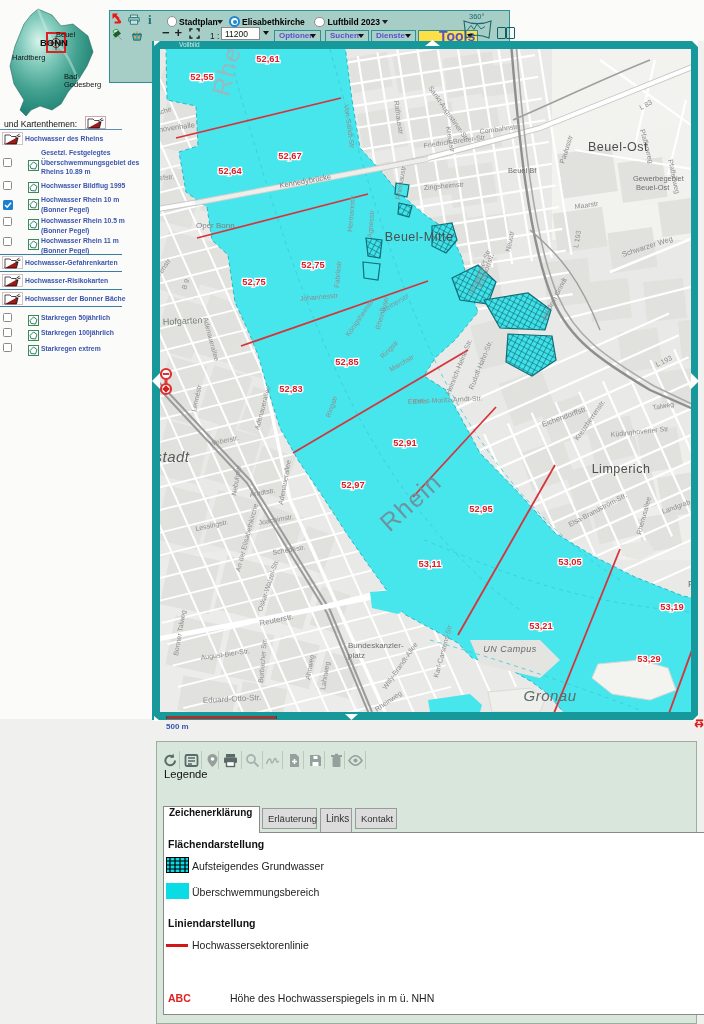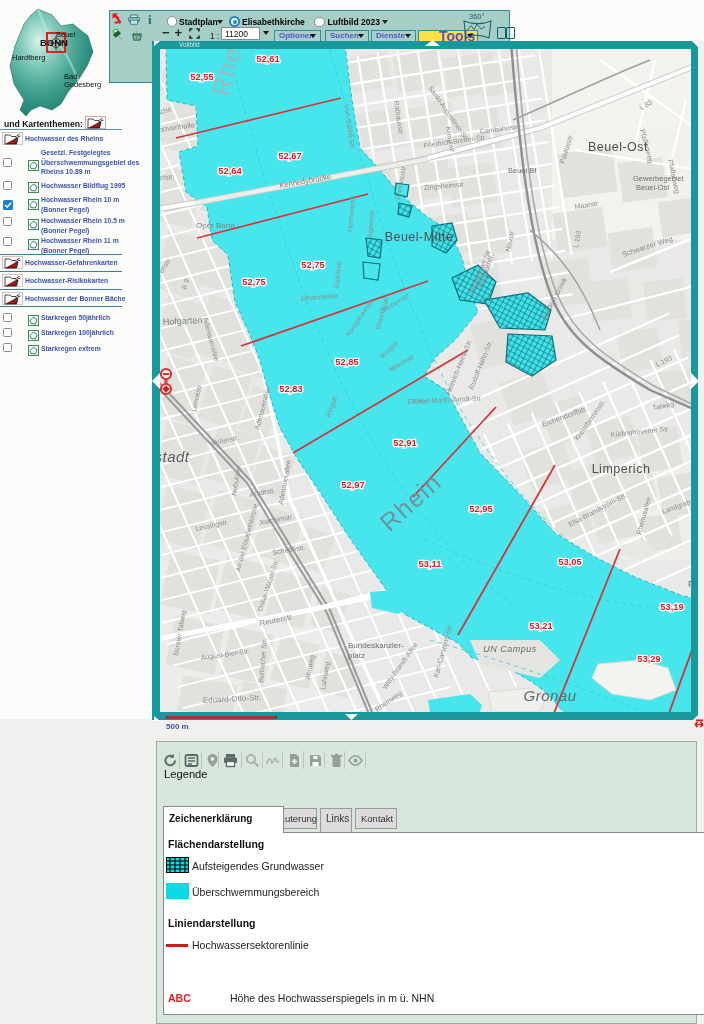--- a/index.html
+++ b/index.html
@@ -86,21 +86,21 @@
 <svg style="position:absolute;left:352px;top:1px" width="33" height="29" viewBox="0 0 33 29">
 <text x="8" y="8" font-size="7.5" fill="#19696e" font-family="Liberation Sans, sans-serif">360°</text>
 <path d="M3 10 C11 13.5 22 13.5 30 10 L28 27 C20 23.5 11 23.5 5 27 Z" fill="none" stroke="#19696e" stroke-width="1.1"></path>
 <path d="M6 19.5 L10 14.5 L13 18.5 L16 13 L20 18 L24 15.5" fill="none" stroke="#19696e" stroke-width="0.9"></path>
     </svg>
 <div style="position:absolute;left:388px;top:17px;width:7px;height:10px;border:1.4px solid #0f5f64;border-radius:1px"></div>
 <div style="position:absolute;left:397px;top:17px;width:7px;height:10px;border:1.4px solid #0f5f64;border-radius:1px"></div>
   </div>
 
 <div class="abs" style="left:0;top:0;width:152px;height:740px">
-    <div style="position:absolute;left:4px;top:119px;font-weight:bold;font-size:8.6px;color:#111">und Kartenthemen:</div>
+    <div style="position:absolute;left:4px;top:119px;font-weight:normal;font-size:8.6px;color:#111">und Kartenthemen:</div>
 <div style="position:absolute;left:85px;top:116px;width:19px;height:11px;background:#fff;border:1px solid #c9a9a9;display:flex;align-items:center;justify-content:center">
       <svg width="17" height="12" viewBox="0 0 17 12">
         <path d="M1 11 L2.5 5 H14 L12.5 11 Z" fill="#9b1b1b" stroke="#000" stroke-width="0.7"></path>
         <path d="M1 11 V2 H6 L7.5 3.5 H12 V5" fill="#fff" stroke="#000" stroke-width="0.7"></path>
         <path d="M12.5 3 L15.5 1.2 M13.5 4 L16.5 3" stroke="#000" stroke-width="0.8"></path>
       </svg>
     </div>
 <div style="position:absolute;left:0;top:129px;width:122px;border-top:1px solid #5b8fb5"></div>
 <div style="position:absolute;left:2px;top:132px;width:19px;height:11px;background:#fff;border:1px solid #d8c0c0;display:flex;align-items:center;justify-content:center">
       <svg width="17" height="12" viewBox="0 0 17 12">
@@ -613,21 +613,21 @@
 <div style="position:absolute;left:84px;top:4px;width:1px;height:18px;background:#b9c9bb"></div>
 <div style="position:absolute;left:105px;top:4px;width:1px;height:18px;background:#b9c9bb"></div>
 <div style="position:absolute;left:125px;top:4px;width:1px;height:18px;background:#b9c9bb"></div>
 <div style="position:absolute;left:146px;top:4px;width:1px;height:18px;background:#b9c9bb"></div>
 <div style="position:absolute;left:167px;top:4px;width:1px;height:18px;background:#b9c9bb"></div>
 <div style="position:absolute;left:187px;top:4px;width:1px;height:18px;background:#b9c9bb"></div>
 <div style="position:absolute;left:208px;top:4px;width:1px;height:18px;background:#b9c9bb"></div>
     </div>
   <div style="position:absolute;left:7px;top:26px;font-size:11.2px;font-weight:normal;color:#111">Legende</div>
 
-  <div style="position:absolute;left:6px;top:64px;width:121px;height:27px;background:#fff;border:1px solid #8a8a8a;border-bottom:none;z-index:2;box-sizing:border-box;font-weight:bold;font-size:10px;color:#111;padding:6px 0 0 5px">Zeichenerklärung</div>
+  <div style="position:absolute;left:6px;top:64px;width:97px;height:27px;background:#fff;border:1px solid #8a8a8a;border-bottom:none;z-index:2;box-sizing:border-box;font-weight:bold;font-size:10px;color:#111;padding:0 0 0 5px">Zeichenerklärung</div>
   <div style="position:absolute;left:105px;top:66px;width:55px;height:21px;background:#dcdcdc;border:1px solid #9a9a9a;box-sizing:border-box;font-size:9.5px;color:#333;padding:4px 0 0 5px">Erläuterung</div>
   <div style="position:absolute;left:163px;top:66px;width:32px;height:30px;background:#dcdcdc;border:1px solid #9a9a9a;box-sizing:border-box;font-size:10px;color:#333;padding:4px 0 7px 5px">Links</div>
   <div style="position:absolute;left:198px;top:66px;width:42px;height:21px;background:#dcdcdc;border:1px solid #9a9a9a;box-sizing:border-box;font-size:9.5px;color:#333;padding:4px 0 12px 5px">Kontakt</div>
 
   <div style="position:absolute;left:6px;top:90px;width:546px;height:183px;background:#fff;border:1px solid #8a8a8a;box-sizing:border-box">
     <div style="position:absolute;left:4px;top:5px;font-size:10.5px;font-weight:bold;color:#111">Flächendarstellung</div>
     <svg style="position:absolute;left:2px;top:24px" width="23" height="16" viewBox="0 0 23 16">
       <rect width="23" height="16" fill="#0adbe4"></rect>
       <path d="M0 4h23M0 8h23M0 12h23M4 0v16M9 0v16M14 0v16M19 0v16" stroke="#000" stroke-width="1.2"></path>
       <rect width="23" height="16" fill="none" stroke="#000" stroke-width="2"></rect>

